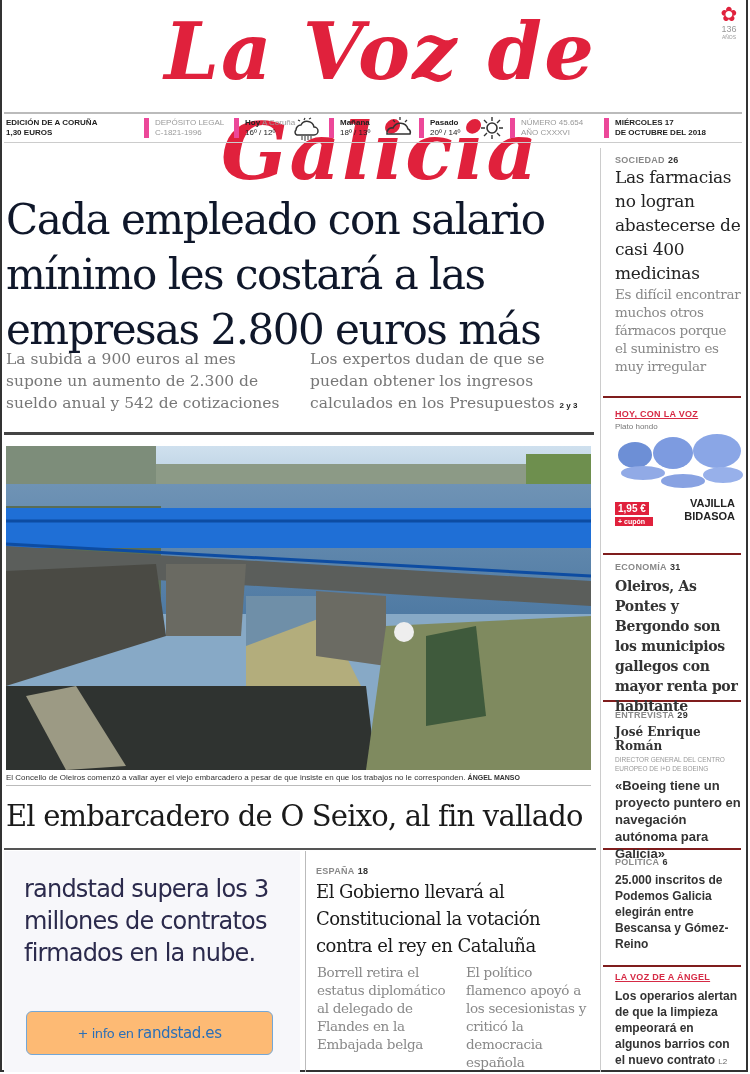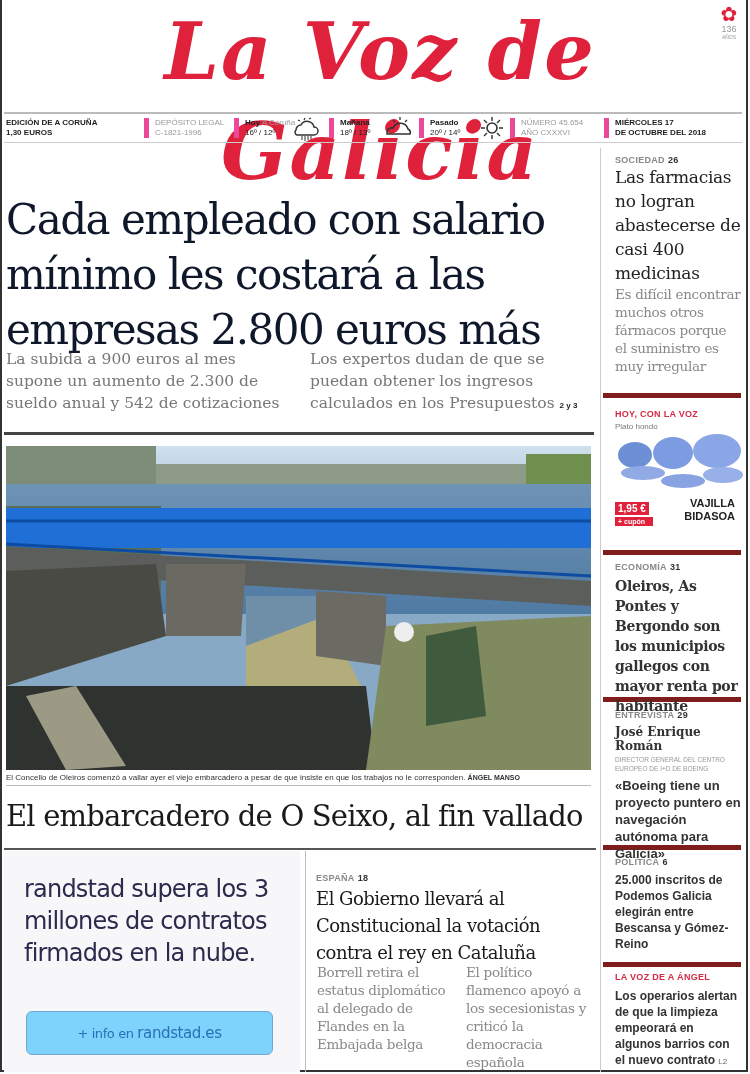--- a/index.html
+++ b/index.html
@@ -20,34 +20,34 @@
   .lead { position:absolute; left:6px; top:168px; width:590px; font-family:"DejaVu Serif", serif; font-weight:normal; font-size:42px; line-height:55px; color:#0f172a; letter-spacing:-1.5px;margin-top:24px; }
   .deck { position:absolute; top:348px; font-family:"DejaVu Serif", serif; font-size:15.5px; line-height:22px; color:#777; }
   .pageref { font-family:"Liberation Sans", sans-serif; font-size:8px; font-weight:bold; color:#222; }
   .rule-thick { position:absolute; left:4px; top:432px; width:590px; height:3px; background:#444; }
   .photo { position:absolute; left:6px; top:446px; width:585px; height:324px; overflow:hidden; background:#87a9c6; }
   .caption { position:absolute; left:6px; top:773px; width:585px; font-family:"Liberation Sans", sans-serif; font-size:8px; color:#333; border-bottom:1px solid #bbb; padding-bottom:3px; }
   .caption .credit { font-weight:bold; font-size:7px; }
   .photohead { position:absolute; left:6px; top:796px; width:590px; font-family:"DejaVu Serif", serif; font-size:29px; color:#1a1a1a; letter-spacing:-0.8px; line-height:40px; }
   .photohead .pageref { font-weight:normal; font-size:7px; color:#555; }
   .vline { position:absolute; left:600px; top:148px; width:1px; height:924px; background:#ccc; }
-  .sb-block { position:absolute; left:603px; width:138px; border-bottom:5px solid #7f1d1d; }
+  .sb-block { position:absolute; left:603px; width:138px; border-bottom:2px solid #7f1d1d; }
   .kicker { font-family:"Liberation Sans", sans-serif; font-size:9px; font-weight:bold; color:#888; letter-spacing:0.3px; }
   .kicker .pnum { color:#333; margin-left:3px; }
-  .kicker.red { color:#d62a45; }
+  .kicker.red { color:#d62a45;text-decoration:underline; }
   .sb-title { font-family:"DejaVu Serif", serif; font-size:17px; line-height:24px; color:#222; letter-spacing:-0.3px; }
   .sb-sub { font-family:"DejaVu Serif", serif; font-size:13.5px; line-height:18px; color:#888; letter-spacing:-0.3px; }
   .sb-body { font-family:"DejaVu Serif", serif; font-size:13.5px; line-height:18px; color:#333; letter-spacing:-0.3px;font-weight:bold; }
   .sb-sans { font-family:"Liberation Sans", sans-serif; font-weight:bold; font-size:13px; line-height:17px; color:#333; }
   .promo-price { display:inline-block; background:#e0213c; color:#fff; font-family:"Liberation Sans", sans-serif; font-weight:bold; font-size:10px; padding:1px 3px; line-height:11px; }
   .promo-cup { display:block; background:#e0213c; color:#fff; font-family:"Liberation Sans", sans-serif; font-weight:bold; font-size:7px; padding:0 3px; line-height:9px; margin-top:1px; }
   .hr-full { position:absolute; left:4px; top:848px; width:592px; height:2px; background:#555; }
   .ad { position:absolute; left:4px; top:851px; width:296px; height:221px; background:#f7f7fa; }
   .ad-text { position:absolute; left:20px; top:22px; font-family:"DejaVu Sans", sans-serif; font-size:24px; line-height:32px; color:#2b2a4c; letter-spacing:-0.8px; }
-  .ad-btn { position:absolute; left:22px; top:160px; width:245px; height:42px; border:1.5px solid #74a7d6; border-radius:6px; background:#7dd3fc; text-align:center; font-family:"DejaVu Sans", sans-serif; font-size:15px; line-height:42px; color:#2a6fb8; letter-spacing:-0.4px; }
+  .ad-btn { position:absolute; left:22px; top:160px; width:245px; height:42px; border:1.5px solid #74a7d6; border-radius:6px; background:#fdba74; text-align:center; font-family:"DejaVu Sans", sans-serif; font-size:15px; line-height:42px; color:#2a6fb8; letter-spacing:-0.4px; }
   .ad-btn .small { font-size:13px; color:#2a6fb8; }
   .espana { position:absolute; left:305px; top:851px; width:290px; height:221px; border-left:1px solid #bbb; padding-left:10px; box-sizing:border-box; }
   .esp-title { font-family:"DejaVu Serif", serif; font-size:18px; line-height:27px; color:#1a1a1a; letter-spacing:-0.5px; margin-top:2px; }
   .esp-col { position:absolute; top:112px; font-family:"DejaVu Serif", serif; font-size:13.5px; line-height:18px; color:#888; letter-spacing:-0.3px; }
 </style>
 </head>
 <body>
 
 <div class="frame"></div>
 
@@ -203,17 +203,17 @@
 </div>
 
 <div class="hr-full"></div>
 
 <div class="ad">
   <div class="ad-text" style="width:260px;">randstad supera los 3 millones de contratos firmados en la nube.</div>
   <div class="ad-btn"><span class="small">+ info en </span><span>randstad.es</span></div>
 </div>
 
 <div class="espana">
-  <div class="kicker" style="margin-top:22px;"><span>ESPAÑA</span><span class="pnum">18</span></div>
+  <div class="kicker" style="margin-top:15px;"><span>ESPAÑA</span><span class="pnum">18</span></div>
   <div class="esp-title">El Gobierno llevará al Constitucional la votación contra el rey en Cataluña</div>
   <div class="esp-col" style="left:160px; width:130px;">El político flamenco apoyó a los secesionistas y criticó la democracia española</div>
   <div class="esp-col" style="left:11px; width:135px;">Borrell retira el estatus diplomático al delegado de Flandes en la Embajada belga</div>
 </div>
 
 </body></html>

